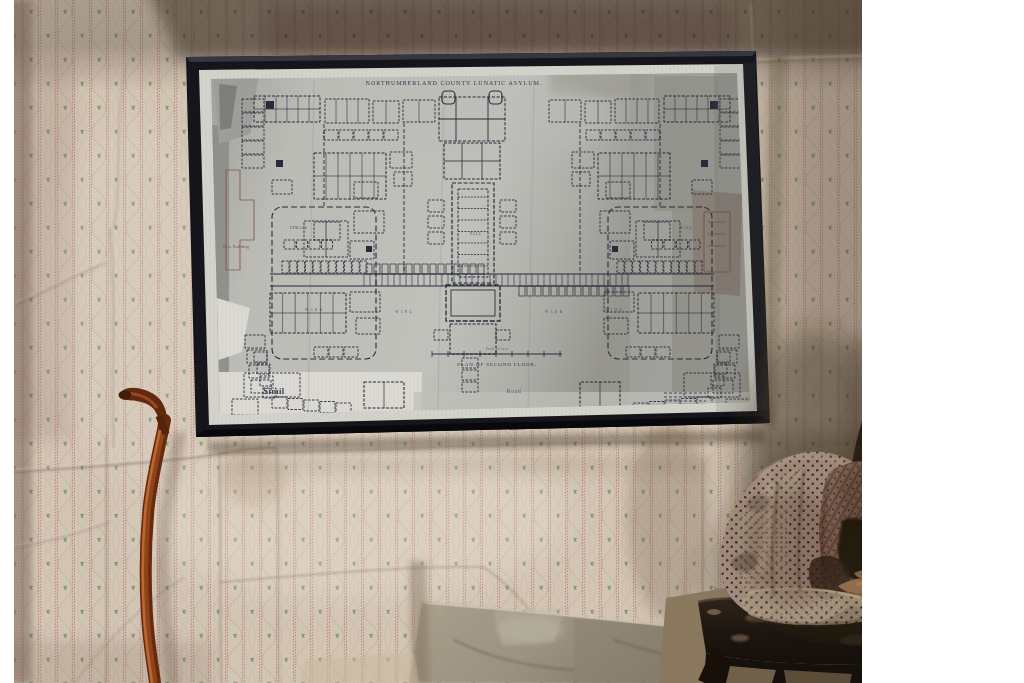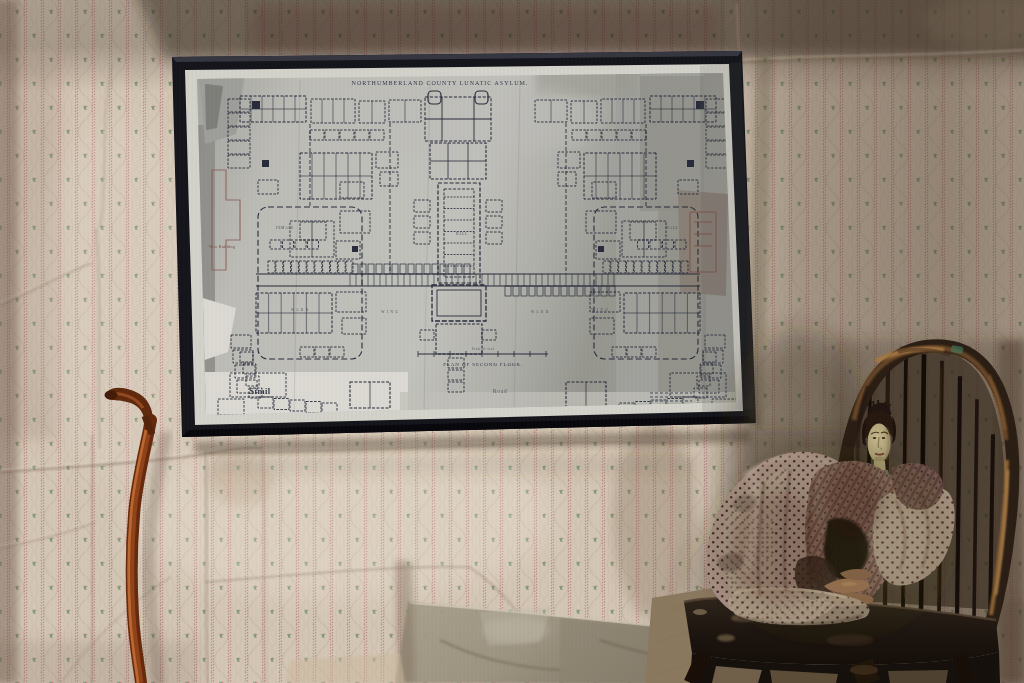--- a/index.html
+++ b/index.html
@@ -1,14 +1,14 @@
 <!DOCTYPE html>
 <html><head><meta charset="utf-8"><style>
 html,body{margin:0;padding:0;}
-#stage{width:1024px;height:683px;position:relative;overflow:hidden;font-family:"Liberation Sans",sans-serif;background:#fef9c3;}
+#stage{width:848px;height:683px;position:relative;overflow:hidden;font-family:"Liberation Sans",sans-serif;background:#fef9c3;margin-left:14px;}
 </style></head><body>
 <div id="stage">
 <svg width="1024" height="683" viewBox="0 0 1024 683" xmlns="http://www.w3.org/2000/svg">
 <defs>
 <pattern id="wp" width="34" height="48" patternUnits="userSpaceOnUse">
 <rect x="0" y="0" width="34" height="48" fill="#dccfbe"></rect>
 <path d="M17,0 C26,8 26,16 17,24 C8,32 8,40 17,48" stroke="#cbbba6" stroke-width="1.5" fill="none" opacity="0.6"></path>
 <path d="M0,24 C6,30 6,42 0,48 M34,24 C28,30 28,42 34,48 M0,0 C5,6 5,18 0,24 M34,0 C29,6 29,18 34,24" stroke="#cfc0ad" stroke-width="1.1" fill="none" opacity="0.5"></path>
 <line x1="7.5" y1="0" x2="7.5" y2="48" stroke="#c2928c" stroke-width="1.2" stroke-dasharray="1.4,1.5"></line>
 <line x1="9.5" y1="0" x2="9.5" y2="48" stroke="#c2928c" stroke-width="1.2" stroke-dasharray="1.4,1.5" stroke-dashoffset="0.8"></line>

